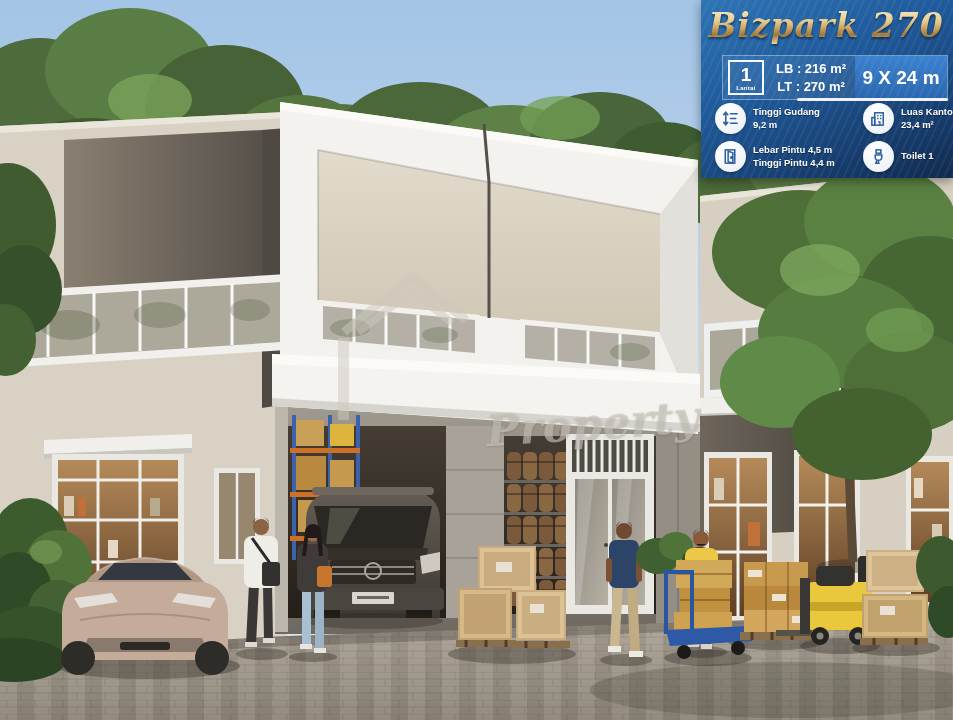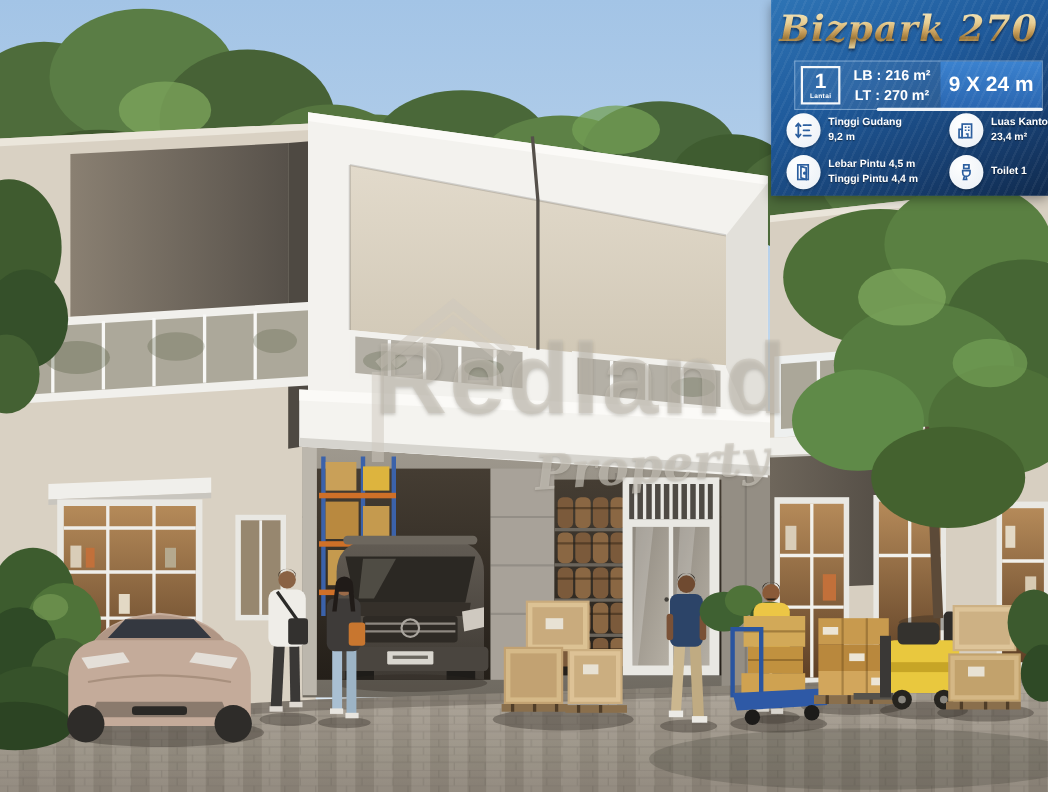--- a/index.html
+++ b/index.html
@@ -465,21 +465,20 @@
         <ellipse cx="948" cy="612" rx="20" ry="26" fill="#2f4a26"></ellipse>
   </g>
 </svg>
 
 <div class="watermark">
   <svg class="wm-logo" width="170" height="160" viewBox="0 0 170 160" fill="none">
     <polyline points="20,72 88,17 142,60" stroke="rgba(205,200,190,0.5)" stroke-width="9"></polyline>
     <polyline points="34,72 88,31 128,63" stroke="rgba(205,200,190,0.5)" stroke-width="8"></polyline>
     <rect x="14" y="78" width="11" height="116" fill="rgba(205,200,190,0.5)"></rect>
   </svg>
-  <div class="wm-brand">Redland</div>
   <div class="wm-sub">Property</div>
 </div>
 
 <div class="info-panel">
   <div class="panel-title">Bizpark 270</div>
   <div class="spec-bar">
     <div class="floors-box">
       <span class="floors-value">1</span>
       <span class="floors-label">Lantai</span>
     </div>

